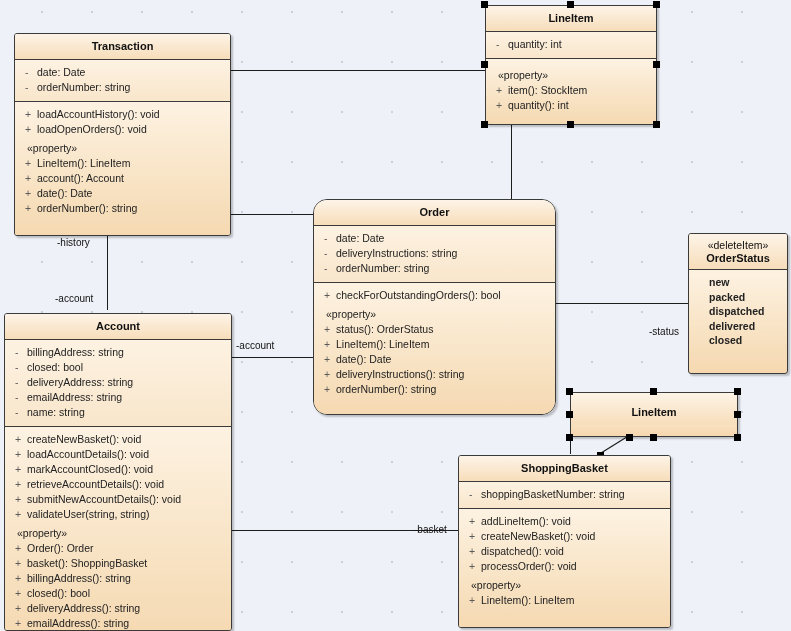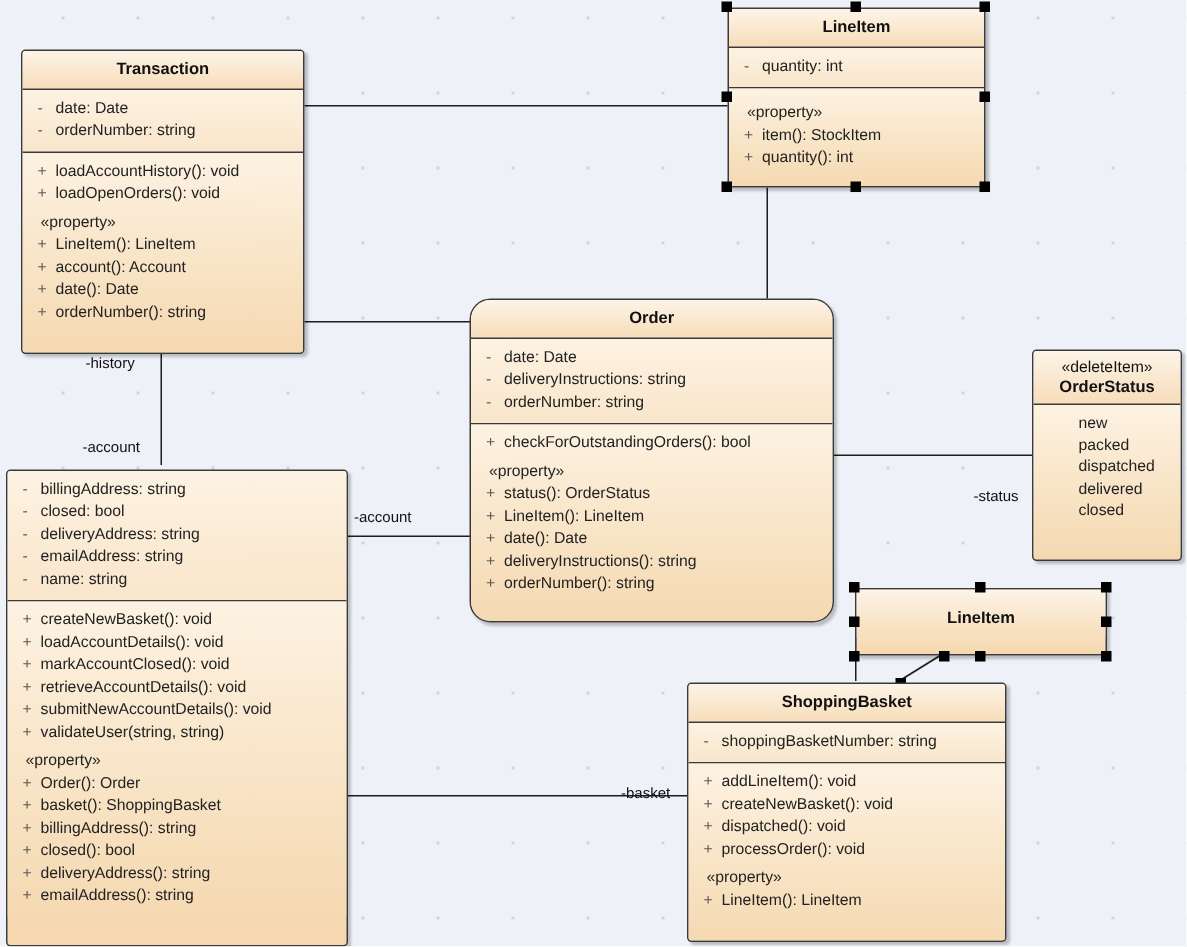--- a/index.html
+++ b/index.html
@@ -84,22 +84,23 @@
     color: #222;
     line-height: 15px;
     padding-left: 12px;
     padding-top: 4px;
     white-space: nowrap;
   }
   .enum-item {
     font-size: 10.5px;
     color: #222;
     line-height: 14.5px;
-    padding-left: 30px;
+    padding-left: 20px;
     white-space: nowrap;
+    font-weight: bold;
   }
 
   
   .conn-h, .conn-v {
     position: absolute;
     background: #1d1d1d;
   }
   .conn-h { height: 1px; }
   .conn-v { width: 1px; }
 
@@ -143,21 +144,21 @@
   <svg class="diag-line" style="left:600px; top:430px; width:60px; height:30px;">
     <line x1="30" y1="5" x2="1" y2="23" stroke="#1d1d1d" stroke-width="1.2"></line>
   </svg>
 
   <div class="conn-label" style="left:57px; top:237px;">-history</div>
   <div class="conn-label" style="left:55px; top:293px;">-account</div>
   <div class="conn-label" style="left:236px; top:340px;">-account</div>
   <div class="conn-label" style="left:649px; top:286px;margin-top:40px;">-status</div>
   <div class="conn-label" style="left:414px; top:524px;">-basket</div>
 
-  <div class="uml" style="left:14px; top:33px; width:189px; height:203px;">
+  <div class="uml" style="left:14px; top:33px; width:217px; height:203px;">
     <div class="uml-title">Transaction</div>
     <div class="uml-body">
       <div class="uml-compartment">
         <div class="member">
             <span class="vis">-</span>
             <span class="txt">date: Date</span>
           </div>
         <div class="member">
             <span class="vis">-</span>
             <span class="txt">orderNumber: string</span>
@@ -266,20 +267,21 @@
           </div>
         <div class="member">
             <span class="vis">+</span>
             <span class="txt">orderNumber(): string</span>
           </div>
       </div>
     </div>
   </div>
 
   <div class="uml" style="left:4px; top:313px; width:228px; height:318px;">
+    <div class="uml-title">Account</div>
     <div class="uml-body">
       <div class="uml-compartment">
         <div class="member">
             <span class="vis">-</span>
             <span class="txt">billingAddress: string</span>
           </div>
         <div class="member">
             <span class="vis">-</span>
             <span class="txt">closed: bool</span>
           </div>

